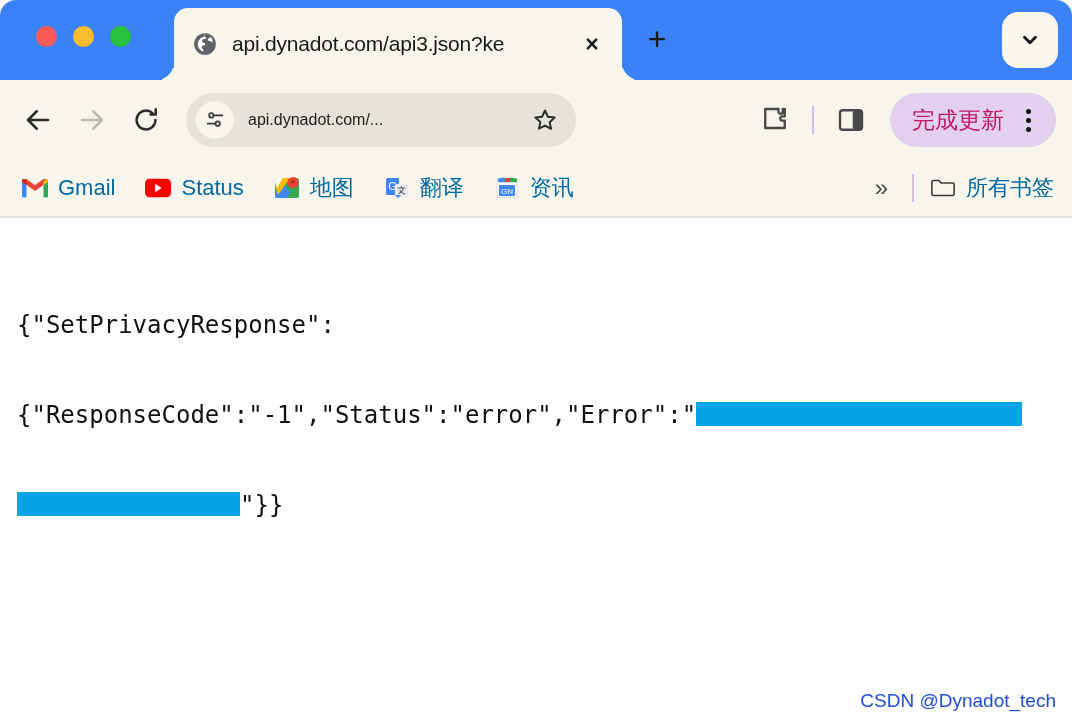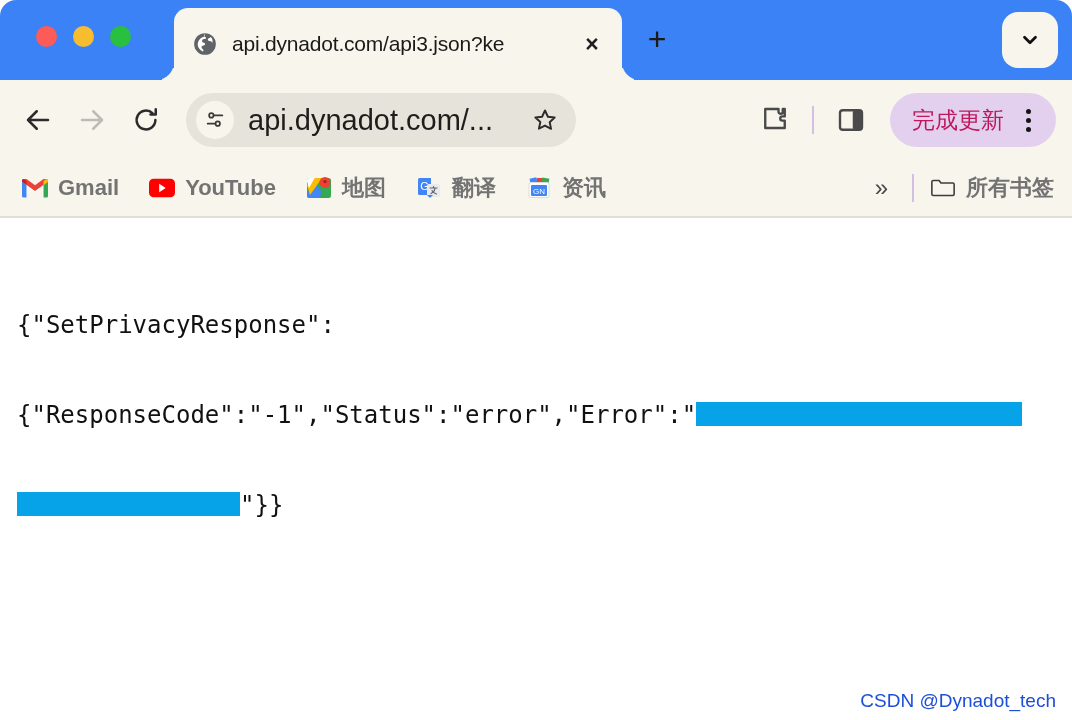--- a/index.html
+++ b/index.html
@@ -181,21 +181,21 @@
     height: 38px;
     border-radius: 50%;
     background: #f7f5ec;
     display: flex;
     align-items: center;
     justify-content: center;
     flex: 0 0 auto;
   }
   .omnibox-url {
     flex: 1 1 auto;
-    font-size: 29px;
+    font-size: 16px;
     color: #1d1d1d;
     margin-left: 14px;
     white-space: nowrap;
     overflow: hidden;
   }
   .omnibox-star {
     flex: 0 0 auto;
     width: 34px;
     height: 34px;
     display: flex;
@@ -276,23 +276,22 @@
     width: 26px;
     height: 26px;
     margin-right: 10px;
     display: flex;
     align-items: center;
     justify-content: center;
     flex: 0 0 auto;
   }
   .bm-label {
     font-size: 22px;
-    color: #737373;
+    color: #0369a1;
     white-space: nowrap;
-    font-weight: bold;
   }
   .bm-spacer { flex: 1 1 auto; }
   .bm-overflow {
     font-size: 24px;
     color: #4a4a4a;
     padding: 0 10px;
     flex: 0 0 auto;
     letter-spacing: -2px;
   }
   .bm-divider {
@@ -469,21 +468,21 @@
       <span class="bm-label">Gmail</span>
     </div>
 
     <div class="bm">
       <span class="bm-icon">
         <svg width="28" height="20" viewBox="0 0 28 20">
           <rect x="0" y="0" width="28" height="20" rx="5" fill="#ff0000"></rect>
           <path d="M11 5.5l7 4.5-7 4.5z" fill="#ffffff"></path>
         </svg>
       </span>
-      <span class="bm-label">YouTube</span>
+      <span class="bm-label">Status</span>
     </div>
 
     <div class="bm">
       <span class="bm-icon">
         <svg width="26" height="26" viewBox="0 0 26 26">
           <rect x="1" y="3" width="24" height="20" rx="2.5" fill="#34a853"></rect>
           <path d="M1 18l8-9 7 8-3 6H3.5A2.5 2.5 0 0 1 1 20.5z" fill="#4285f4"></path>
           <path d="M1 10l7-7h8L4 20z" fill="#fbbc04"></path>
           <path d="M1 6.5V5.5A2.5 2.5 0 0 1 3.5 3h5.2L3 13z" fill="#ffffff"></path>
           <circle cx="19" cy="7.5" r="5.5" fill="#ea4335"></circle>

